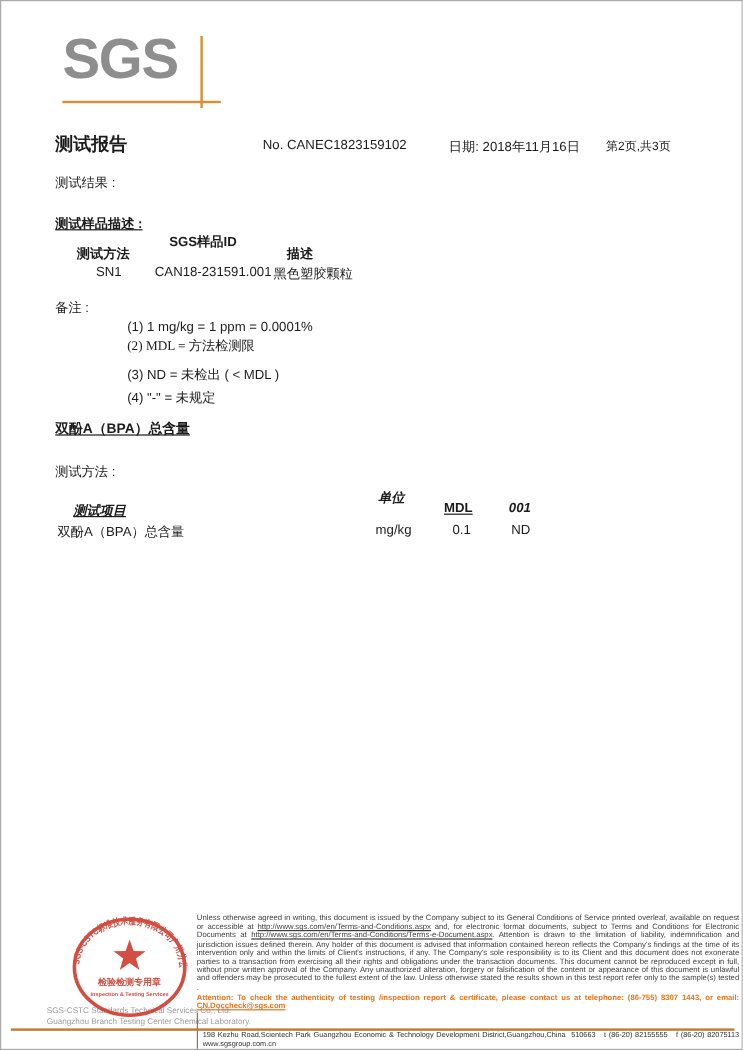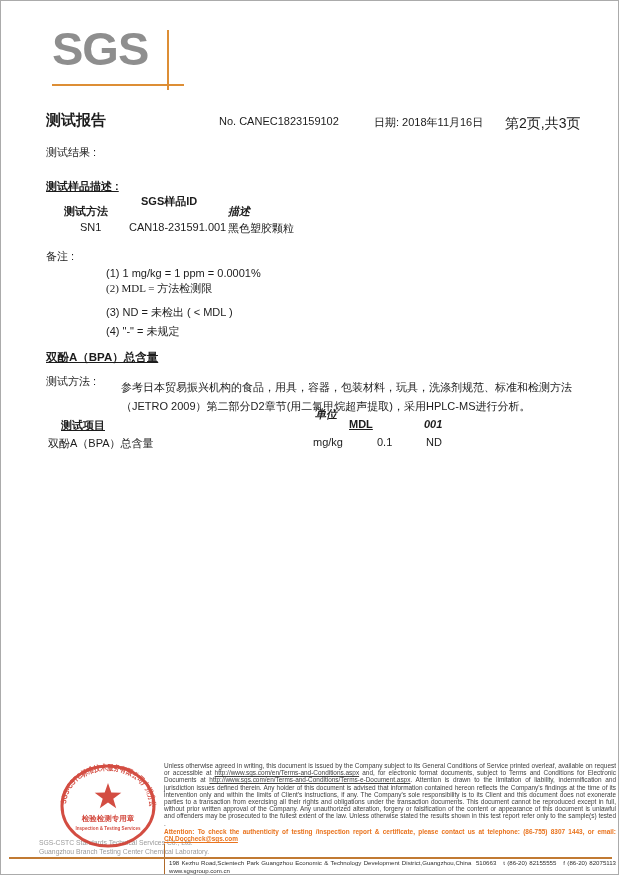--- a/index.html
+++ b/index.html
@@ -6,37 +6,37 @@
   .page{position:relative;width:619px;height:875px;background:#ffffff;margin:0 auto;
         border:1px solid #ababab;box-sizing:border-box;overflow:hidden;color:#1c1c1c;}
   .abs{position:absolute;}
   
   .logo-text{left:51px;top:24px;font-size:47px;font-weight:bold;color:#8e8e8e;letter-spacing:-1px;line-height:1;}
   .logo-hline{left:51px;top:83px;width:132px;height:2px;background:#dd8e35;}
   .logo-vline{left:166px;top:29px;width:2px;height:60px;background:#dd8e35;}
   .doc-title{left:45px;top:110px;font-size:15px;font-weight:bold;}
   .report-no{left:218px;top:114px;font-size:11px;}
   .date{left:373px;top:114px;font-size:11px;}
-  .page-info{left:504px;top:114px;font-size:14px;}
+  .page-info{left:504px;top:114px;font-size:10px;}
   
   .t11{font-size:11px;}
   .results-heading{left:45px;top:144px;}
   .sample-desc-heading{left:45px;top:178px;font-weight:bold;text-decoration:underline;}
   .th{font-weight:bold;}
-  .st-h0{left:63px;top:203px;}  .st-h1{left:140px;top:193px;} .st-h2{left:227px;top:203px;font-style:italic;}
+  .st-h0{left:63px;top:203px;}  .st-h1{left:140px;top:193px;} .st-h2{left:238px;top:203px;}
   .st-c0{left:79px;top:220px;}  .st-c1{left:128px;top:220px;} .st-c2{left:227px;top:220px;}
   .notes-heading{left:45px;top:248px;}
   .note-0{left:105px;top:266px;} .note-1{left:105px;top:280px;font-family:Liberation Serif, serif;}
   .note-2{left:105px;top:304px;} .note-3{left:105px;top:323px;}
   .bpa-heading{left:45px;top:349px;font-size:11.5px;font-weight:bold;text-decoration:underline;}
-  .method-label{left:45px;top:373px;text-align:right;}
+  .method-label{left:45px;top:385px;text-align:right;}
   .method-text{left:120px;top:377px;width:452px;line-height:19px;}
-  .rt-h0{left:60px;top:417px;font-weight:bold;text-decoration:underline;}
+  .rt-h0{left:60px;top:417px;font-weight:bold;text-decoration:underline;font-style:italic;}
   .rt-h1{left:314px;top:406px;font-weight:bold;font-style:italic;}
-  .rt-h2{left:348px;top:417px;font-weight:bold;text-decoration:underline;}
+  .rt-h2{left:369px;top:417px;font-weight:bold;text-decoration:underline;}
   .rt-h3{left:423px;top:417px;font-weight:bold;font-style:italic;}
   .rt-c0{left:47px;top:435px;} .rt-c1{left:312px;top:435px;}
   .rt-c2{left:376px;top:435px;} .rt-c3{left:425px;top:435px;}
   
   .company-lines{left:38px;top:838px;font-size:6.8px;color:#9b9b9b;line-height:8.5px;}
   .stamp{left:57px;top:762px;width:100px;height:88px;opacity:.9;}
   .legal-block{left:163px;top:761px;width:452px;font-size:6.45px;line-height:7.2px;
                color:#3e3e3e;text-align:justify;}
   .legal-block .u{text-decoration:underline;}
   .attention{color:#e9731d;font-weight:bold;margin-top:1px;}
@@ -70,21 +70,20 @@
   <div class="abs t11 st-c2">黑色塑胶颗粒</div>
 
   <div class="abs t11 notes-heading">备注 :</div>
   <div class="abs t11 note-0">(1) 1 mg/kg = 1 ppm = 0.0001%</div>
   <div class="abs t11 note-1">(2) MDL = 方法检测限</div>
   <div class="abs t11 note-2">(3) ND = 未检出 ( &lt; MDL )</div>
   <div class="abs t11 note-3">(4) "-" = 未规定</div>
 
   <div class="abs bpa-heading">双酚A（BPA）总含量</div>
   <div class="abs t11 method-label">测试方法 :</div>
-  <div class="abs t11 method-text">参考日本贸易振兴机构的食品，用具，容器，包装材料，玩具，洗涤剂规范、标准和检测方法（JETRO 2009）第二部分D2章节(用二氯甲烷超声提取)，采用HPLC-MS进行分析。</div>
 
   <div class="abs t11 rt-h0">测试项目</div>
   <div class="abs t11 rt-h1">单位</div>
   <div class="abs t11 rt-h2">MDL</div>
   <div class="abs t11 rt-h3">001</div>
   <div class="abs t11 rt-c0">双酚A（BPA）总含量</div>
   <div class="abs t11 rt-c1">mg/kg</div>
   <div class="abs t11 rt-c2">0.1</div>
   <div class="abs t11 rt-c3">ND</div>
 

